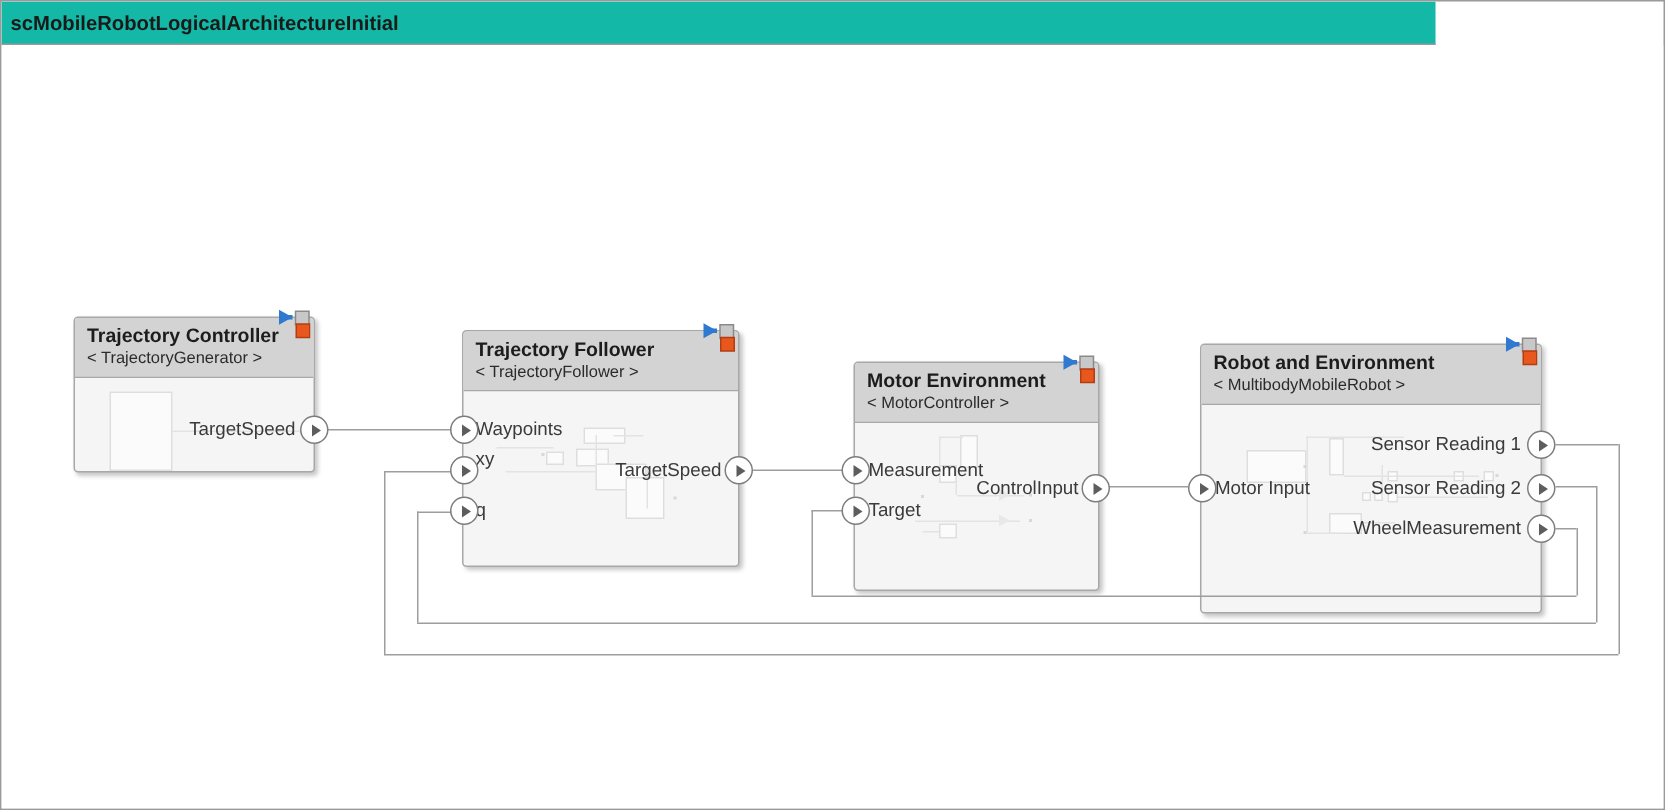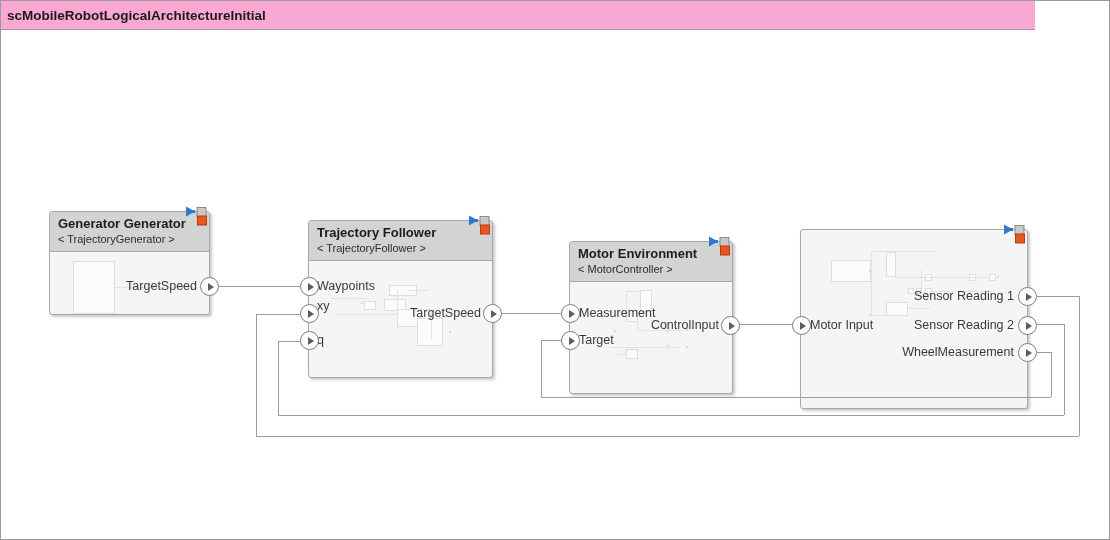--- a/index.html
+++ b/index.html
@@ -15,24 +15,24 @@
     width: 1110px;
     height: 540px;
     box-sizing: border-box;
     border: 1px solid #9a9a9a;
     background: #ffffff;
     overflow: hidden;
   }
   #titlebar {
     position: absolute;
     left: 0; top: 0;
-    width: 1034px;
+    width: 956px;
     height: 29px;
     box-sizing: border-box;
-    background: #f9a8d4;
+    background: #14b8a6;
     border-bottom: 1px solid #9a9a9a;
     display: flex;
     align-items: center;
   }
   #titlebar .title-text {
     font-size: 13.5px;
     font-weight: bold;
     color: #1a1a1a;
     padding-left: 6px;
     letter-spacing: 0px;
@@ -191,21 +191,21 @@
     <div class="wire h" style="left:277px; top:311px; width:28px;"></div>
 
     <div class="wire h" style="left:1036px; top:322px; width:14px;"></div>
     <div class="wire v" style="left:1050px; top:322px; height:45px;"></div>
     <div class="wire h" style="left:540px; top:367px; width:510px;"></div>
     <div class="wire v" style="left:540px; top:310px; height:57px;"></div>
     <div class="wire h" style="left:540px; top:310px; width:25px;"></div>
 
     <div class="block" id="blk-traj-gen" style="left:48px; top:181px; width:161px; height:104px;">
       <div class="block-header">
-        <div class="block-title">Generator Generator</div>
+        <div class="block-title">Trajectory Controller</div>
         <div class="block-stereotype">&lt; TrajectoryGenerator &gt;</div>
       </div>
       <div class="block-body">
         <div class="wm" style="left:23px; top:9px; width:42px; height:53px;"></div>
         <div class="wm-line h" style="left:65px; top:35px; width:95px;"></div>
       </div>
       <svg class="badge" viewBox="0 0 22 22">
         <rect x="12" y="1.5" width="9" height="9" fill="#c8c8c8" stroke="#8a8a8a" stroke-width="1"></rect>
         <polygon points="1,0.5 10,5.5 1,10.5" fill="#2f79d0"></polygon>
         <rect x="2" y="4" width="8" height="3" fill="#2f79d0"></rect>
@@ -302,20 +302,24 @@
       <span class="tri"></span>
     </div>
     <div class="port-label" style="left:578px; top:303px;">Target</div>
 
     <div class="port-label right" style="left:620px; top:288px; width:98px;">ControlInput</div>
     <div class="port" style="left:720px; top:286px;">
       <span class="tri"></span>
     </div>
 
     <div class="block" id="blk-robot-env" style="left:799px; top:199px; width:228px; height:180px;">
+      <div class="block-header">
+        <div class="block-title">Robot and Environment</div>
+        <div class="block-stereotype">&lt; MultibodyMobileRobot &gt;</div>
+      </div>
       <div class="block-body">
         <div class="wm" style="left:30px; top:30px; width:40px; height:22px;"></div>
         <div class="wm" style="left:85px; top:22px; width:10px; height:25px;"></div>
         <div class="wm" style="left:85px; top:72px; width:22px; height:14px;"></div>
         <div class="wm" style="left:124px; top:44px; width:7px; height:7px;"></div>
         <div class="wm" style="left:124px; top:58px; width:7px; height:7px;"></div>
         <div class="wm" style="left:107px; top:58px; width:6px; height:6px;"></div>
         <div class="wm" style="left:115px; top:58px; width:6px; height:6px;"></div>
         <div class="wm" style="left:168px; top:44px; width:7px; height:7px;"></div>
         <div class="wm" style="left:188px; top:44px; width:7px; height:7px;"></div>

